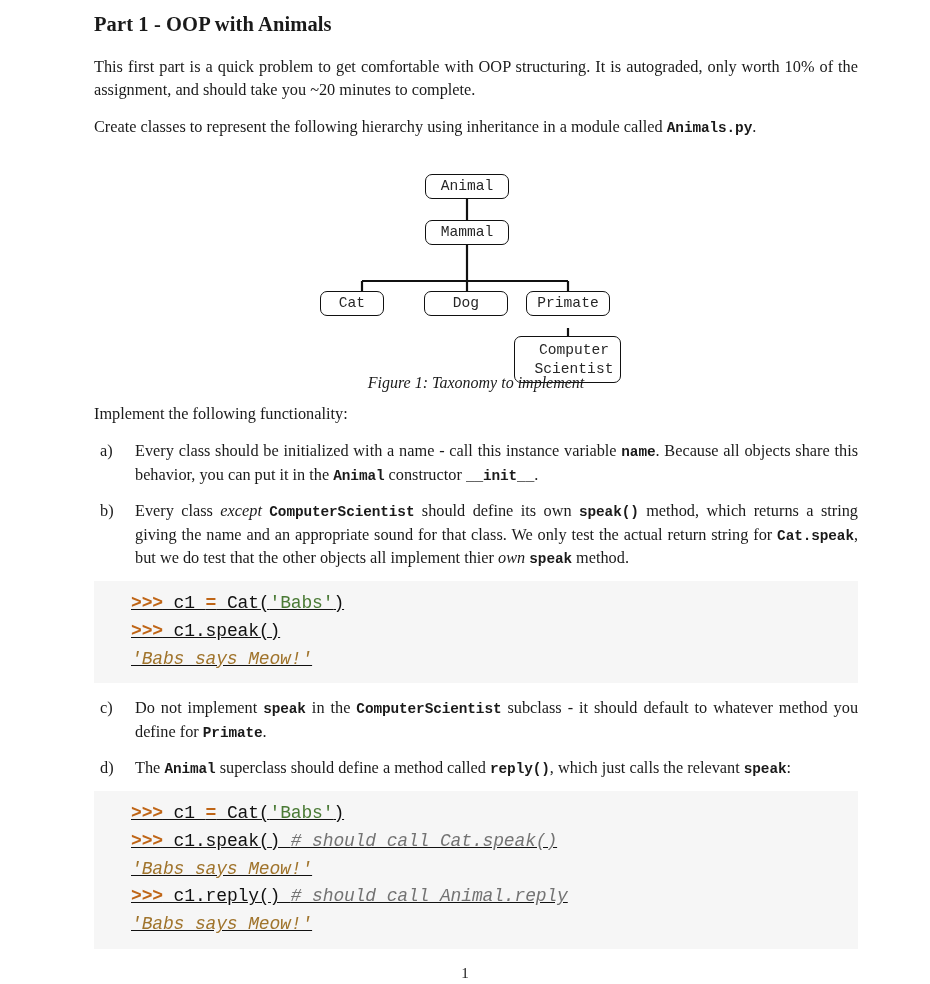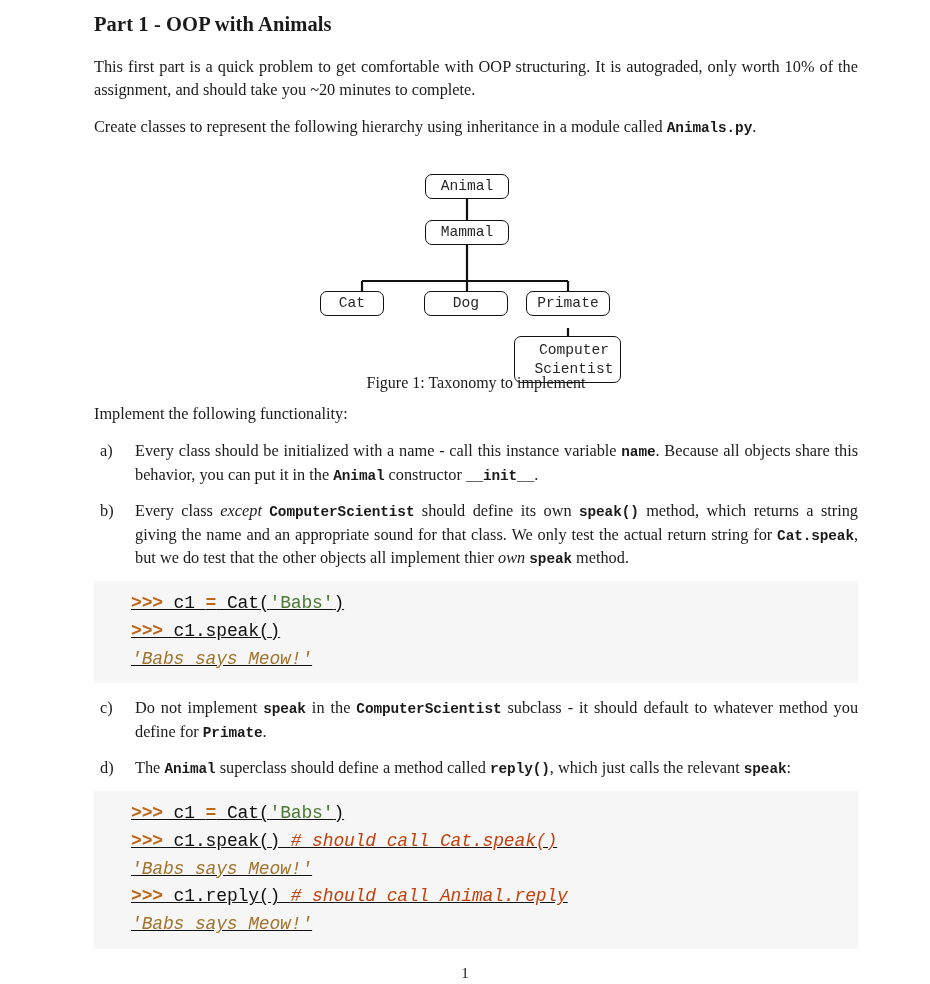--- a/index.html
+++ b/index.html
@@ -68,20 +68,21 @@
     width: 764px;
     height: 216px;
   }
   .fig-caption {
     position: absolute;
     left: 0;
     top: 222px;
     width: 764px;
     text-align: center;
     font-size: 16px;
+    font-style: italic;
   }
   .node {
     position: absolute;
     box-sizing: border-box;
     border: 1.9px solid #111111;
     border-radius: 7px;
     background: #ffffff;
     font-family: "Liberation Mono", "DejaVu Sans Mono", monospace;
     font-size: 14.6px;
     color: #262626;
@@ -130,21 +131,21 @@
     line-height: 1.55;
     white-space: pre;
     color: #111111;
     letter-spacing: -0.15px;
     text-decoration: underline;
   }
   .tok-prompt { color: #bf6516; font-weight: bold; }
   .tok-op     { color: #bf6516; font-weight: bold; }
   .tok-str    { color: #4a7a35; }
   .tok-out    { color: #a0742c; font-style: italic; }
-  .tok-cmt    { color: #c2410c; font-style: italic; }
+  .tok-cmt    { color: #737373; font-style: italic; }
 
   .page-number {
     position: absolute;
     left: 0;
     top: 965px;
     width: 930px;
     text-align: center;
     font-size: 15px;
     color: #1a1a1a;
   }

